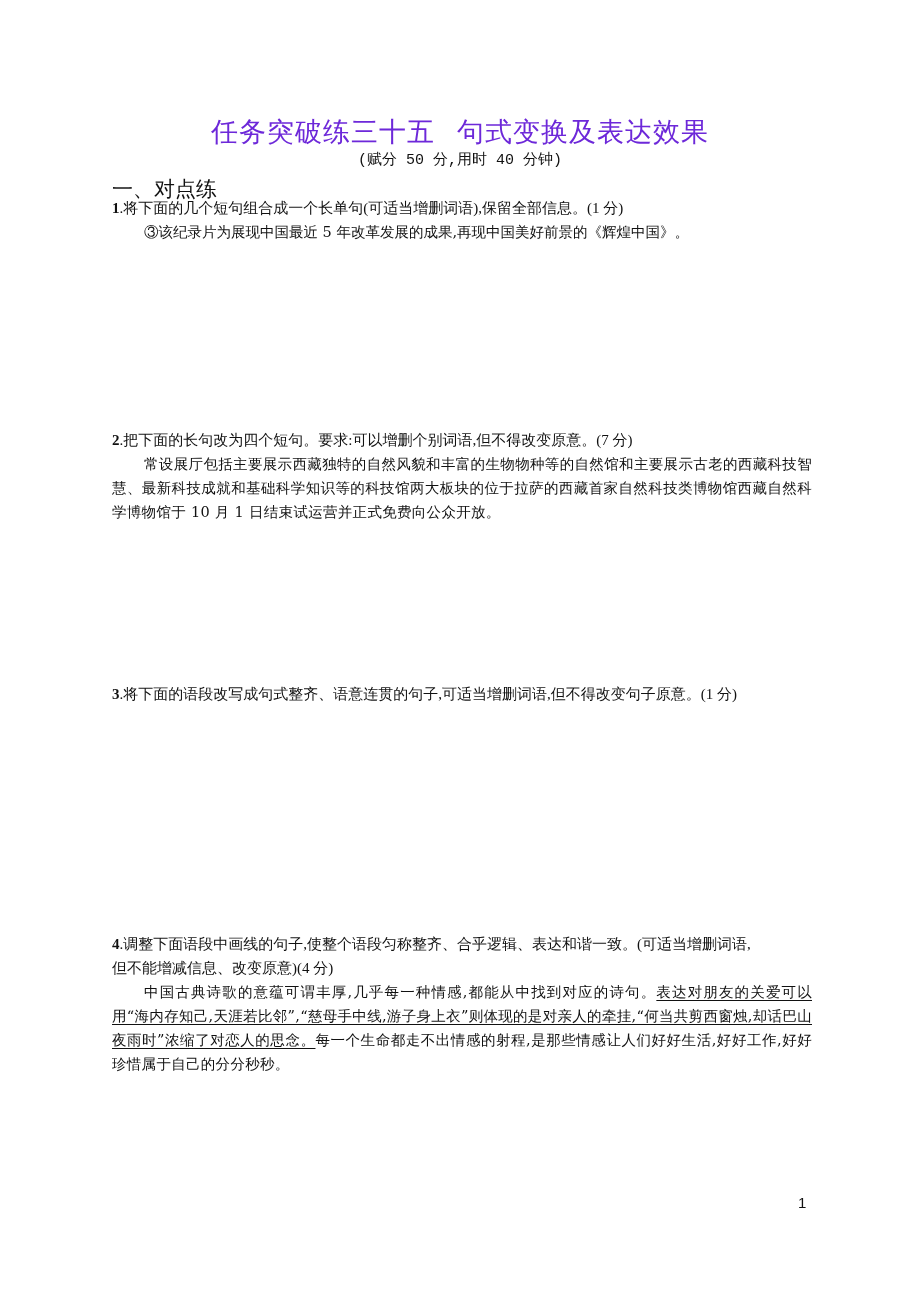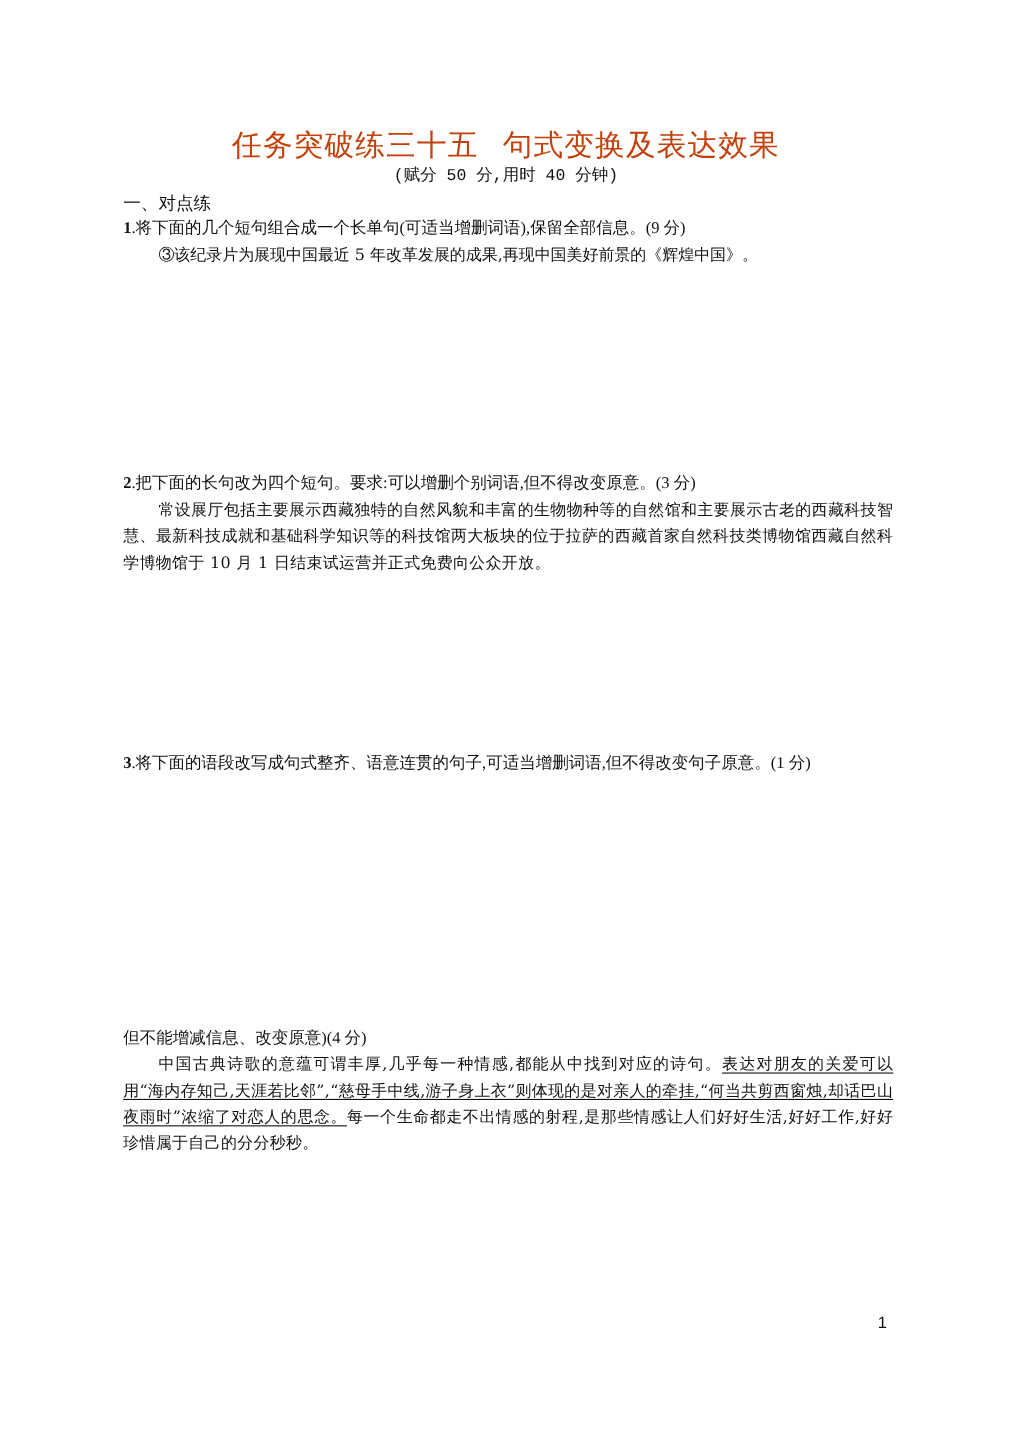--- a/index.html
+++ b/index.html
@@ -1,55 +1,56 @@
 <!DOCTYPE html>
 <html><head>
   <meta charset="utf-8">
   <style>
     html, body { margin: 0; padding: 0; background: #ffffff; }
     body { width: 920px; height: 1302px; position: relative; overflow: hidden;
            font-family: "DejaVu Serif", "Liberation Serif", serif; color: #111; }
     .title { position: absolute; top: 114px; left: 0; width: 920px; text-align: center;
              font-family: "DejaVu Sans", "Liberation Sans", sans-serif; font-size: 27px;
-             letter-spacing: 1px; color: #c2410c; }
+             letter-spacing: 1px; color: #6d28d9; }
     .title .gap { display: inline-block; width: 22px; }
     .subtitle { position: absolute; top: 150px; left: 0; width: 920px; text-align: center;
                 font-size: 15px; font-family: Liberation Mono, monospace; }
     .section { position: absolute; top: 175px; left: 112px;
-               font-family: "DejaVu Sans", "Liberation Sans", sans-serif; font-size: 16px; }
+               font-family: "DejaVu Sans", "Liberation Sans", sans-serif; font-size: 21px; }
     .q { position: absolute; left: 112px; width: 700px; font-size: 14.5px; line-height: 24px; }
     .q .head { font-family: "Liberation Serif", "DejaVu Serif", serif; font-size: 15px; white-space: nowrap; }
     .q .head b { font-weight: bold; }
     .q .item { padding-left: 32px; white-space: nowrap; }
     .q .para { text-indent: 32px; text-align: justify; letter-spacing: 0.3px; }
     .u { text-decoration: underline; text-underline-offset: 3px; }
     .pagenum { position: absolute; top: 1194px; left: 798px;
                font-family: "Liberation Sans", sans-serif; font-size: 15px; }
   </style>
 </head>
 <body>
 
 <div class="title">
   <span>任务突破练三十五</span><span class="gap"></span><span>句式变换及表达效果</span>
 </div>
 <div class="subtitle">(赋分 50 分,用时 40 分钟)</div>
 <div class="section">一、对点练</div>
 
 <div class="q" style="top:196px">
-  <div class="head"><b>1</b><span>.将下面的几个短句组合成一个长单句(可适当增删词语),保留全部信息。(9 分)</span></div>
+  <div class="head"><b>1</b><span>.将下面的几个短句组合成一个长单句(可适当增删词语),保留全部信息。(1 分)</span></div>
   <div class="item">③该纪录片为展现中国最近 5 年改革发展的成果,再现中国美好前景的《辉煌中国》。</div>
 </div>
 
 <div class="q" style="top:428px">
-  <div class="head"><b>2</b><span>.把下面的长句改为四个短句。要求:可以增删个别词语,但不得改变原意。(3 分)</span></div>
+  <div class="head"><b>2</b><span>.把下面的长句改为四个短句。要求:可以增删个别词语,但不得改变原意。(7 分)</span></div>
   <div class="para">常设展厅包括主要展示西藏独特的自然风貌和丰富的生物物种等的自然馆和主要展示古老的西藏科技智慧、最新科技成就和基础科学知识等的科技馆两大板块的位于拉萨的西藏首家自然科技类博物馆西藏自然科学博物馆于 10 月 1 日结束试运营并正式免费向公众开放。</div>
 </div>
 
 <div class="q" style="top:682px">
   <div class="head"><b>3</b><span>.将下面的语段改写成句式整齐、语意连贯的句子,可适当增删词语,但不得改变句子原意。(1 分)</span></div>
 </div>
 
 <div class="q" style="top:932px">
+  <div class="head"><b>4</b><span>.调整下面语段中画线的句子,使整个语段匀称整齐、合乎逻辑、表达和谐一致。(可适当增删词语,</span></div>
   <div class="head">但不能增减信息、改变原意)(4 分)</div>
   <div class="para"><span>中国古典诗歌的意蕴可谓丰厚,几乎每一种情感,都能从中找到对应的诗句。</span><span class="u">表达对朋友的关爱可以用“海内存知己,天涯若比邻”,“慈母手中线,游子身上衣”则体现的是对亲人的牵挂,“何当共剪西窗烛,却话巴山夜雨时”浓缩了对恋人的思念。</span><span>每一个生命都走不出情感的射程,是那些情感让人们好好生活,好好工作,好好珍惜属于自己的分分秒秒。</span></div>
 </div>
 
 <div class="pagenum">1</div>
 
 </body></html>

